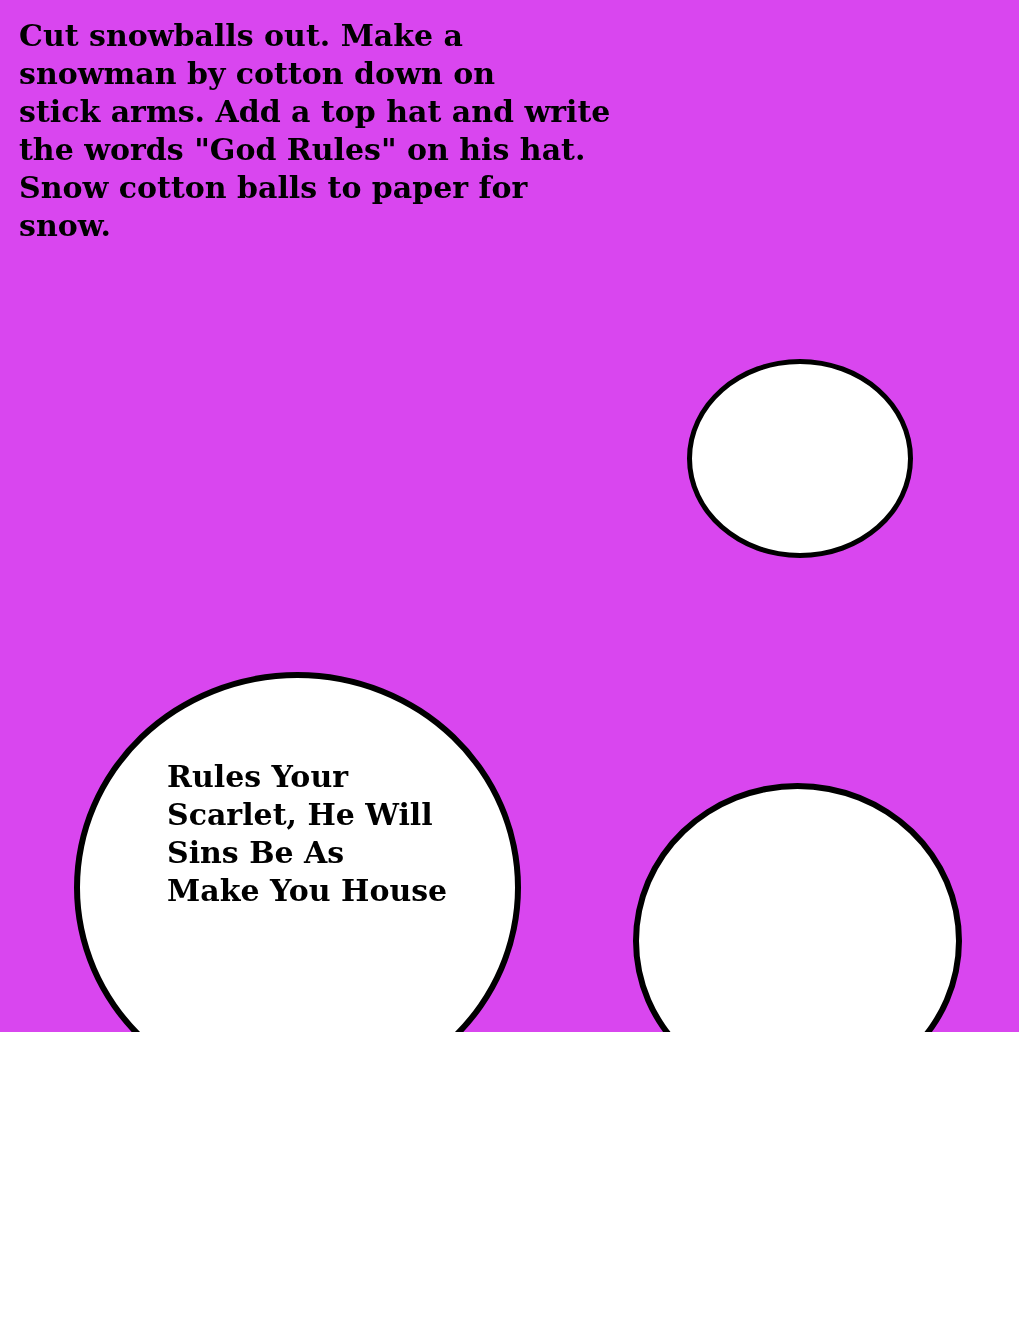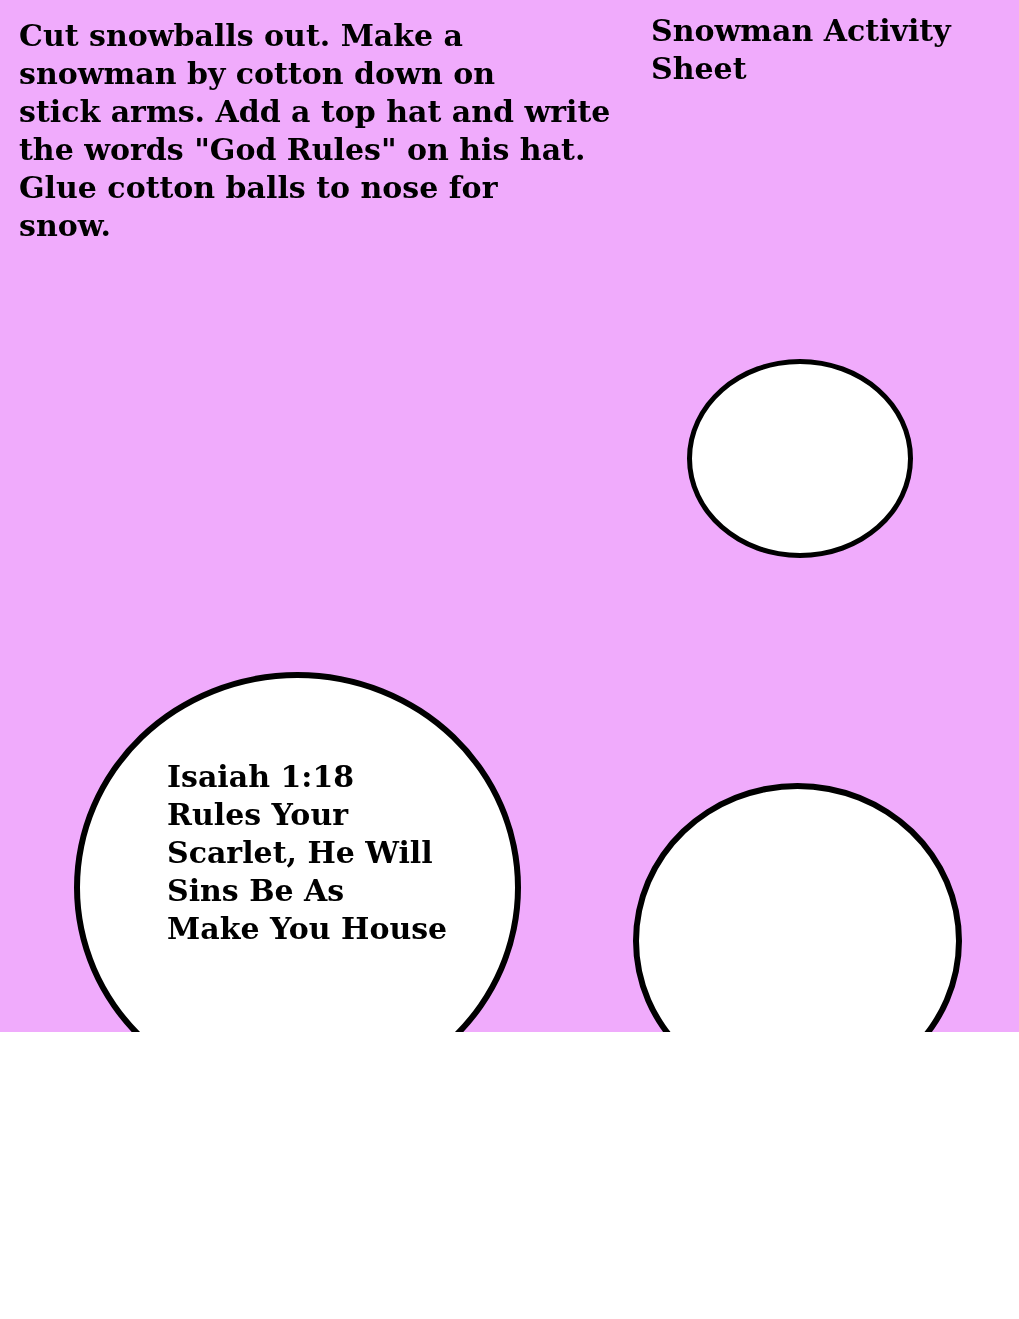--- a/index.html
+++ b/index.html
@@ -4,21 +4,21 @@
 <style>
   html, body {
     margin: 0;
     padding: 0;
     background: #ffffff;
   }
   .sheet {
     position: relative;
     width: 1019px;
     height: 1032px;
-    background: #f0abfc;
+    background: #d946ef;
     overflow: hidden;
     font-family: "DejaVu Serif", serif;
     font-weight: bold;
     color: #000000;
   }
   .instructions {
     position: absolute;
     left: 19px;
     top: 17px;
     font-size: 30px;
@@ -80,34 +80,29 @@
 </head>
 <body>
 
 <div class="sheet">
 
   <div class="instructions">
     <div>Cut snowballs out. Make a</div>
     <div>snowman by cotton down on</div>
     <div>stick arms. Add a top hat and write</div>
     <div>the words "God Rules" on his hat.</div>
-    <div>Glue cotton balls to nose for</div>
+    <div>Snow cotton balls to paper for</div>
     <div>snow.</div>
   </div>
 
-  <div class="title">
-    <div>Snowman Activity</div>
-    <div>Sheet</div>
-  </div>
 
   <div class="circle circle-small"></div>
 
   <div class="circle circle-large">
     <div class="verse">
-      <div>Isaiah 1:18</div>
       <div>Rules Your</div>
       <div>Scarlet, He Will</div>
       <div>Sins Be As</div>
       <div>Make You House</div>
     </div>
   </div>
 
   <div class="circle circle-medium"></div>
 
   <div class="footer">Church House Collection ©</div>

